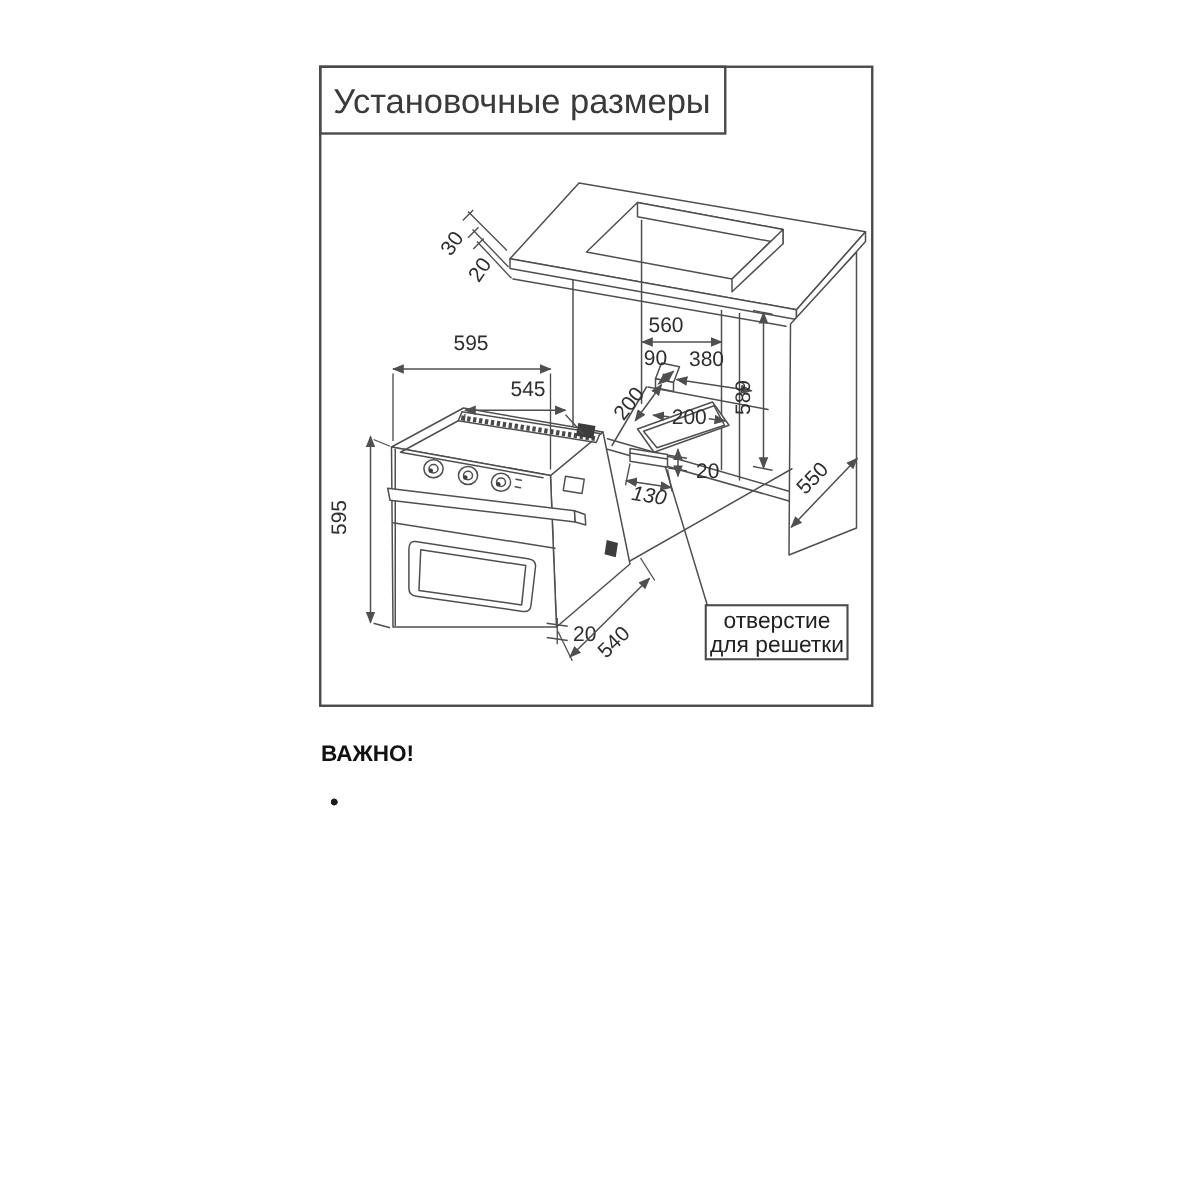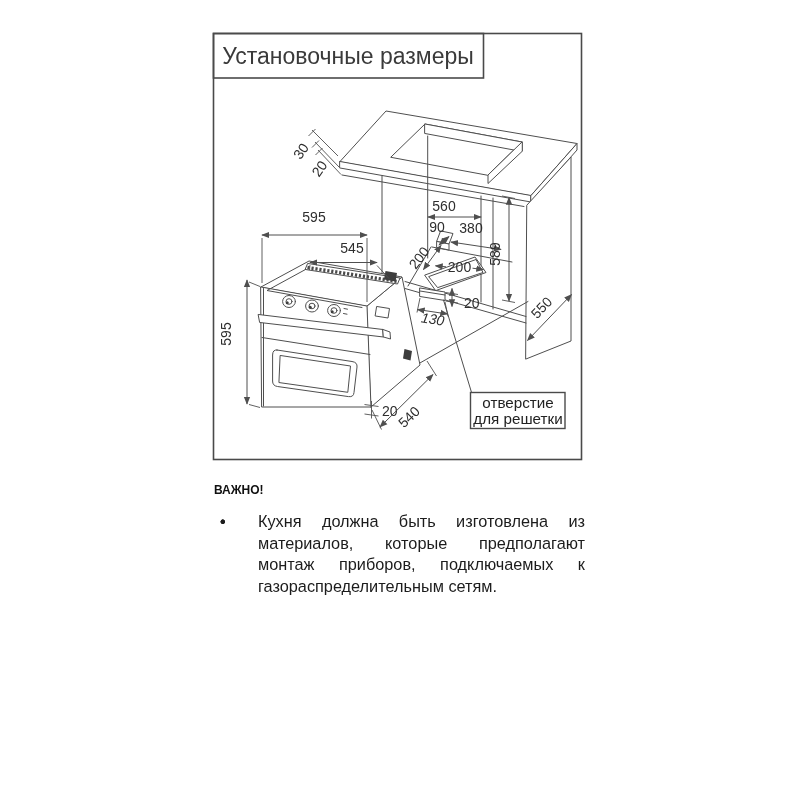--- a/index.html
+++ b/index.html
@@ -1,30 +1,30 @@
 <!DOCTYPE html>
 <html><head>
 <meta charset="utf-8">
 <style>
   html,body{margin:0;padding:0;background:#fff;}
   .page{position:relative;width:800px;height:604px;background:#fff;overflow:hidden;
-        font-family:"Liberation Sans",sans-serif;}
+        font-family:"Liberation Sans",sans-serif;margin-top:11px;}
   svg{position:absolute;left:0;top:0;}
   svg text{font-family:"Liberation Sans",sans-serif;fill:#2e2e2e;}
   .ln{fill:none;stroke:#4f4f4f;stroke-width:1;stroke-linecap:round;stroke-linejoin:round;}
   .wf{fill:#ffffff;}
   .df{fill:#3d3d3d;stroke:none;}
   .dim{fill:none;stroke:#4f4f4f;stroke-width:1;marker-start:url(#ar);marker-end:url(#ar);}
   .dim1{fill:none;stroke:#4f4f4f;stroke-width:1;marker-end:url(#ar);}
   .ext{fill:none;stroke:#4f4f4f;stroke-width:0.9;}
   .frame{fill:none;stroke:#4a4a4a;stroke-width:1.6;}
   .ttl{font-size:23px;fill:#3a3a3a;}
   .dt{font-size:14px;}
   .notes{position:absolute;left:214px;top:483px;width:371px;color:#1c1c1c;}
-  .notes h2{margin:0 0 13px 0;font-size:12px;font-weight:bold;color:#111;}
+  .notes h2{margin:0 0 13px 0;font-size:15px;font-weight:bold;color:#111;}
   .notes ul{list-style:none;margin:0;padding:0;}
   .notes li{position:relative;padding-left:44px;margin-bottom:14px;
             font-size:16.3px;line-height:21.6px;text-align:justify;
             -moz-text-align-last:left;text-align-last:left;}
   .notes .dot{position:absolute;left:6px;top:0;font-size:16px;}
   .callout-text{font-size:15.2px;fill:#222;}
 </style>
 </head>
 <body>
 
@@ -205,18 +205,17 @@
   <h2>ВАЖНО!</h2>
   <ul>
     <li>
       <span class="dot">•</span>
     </li>
     <li>
       <span class="dot">•</span>
     </li>
     <li>
       <span class="dot">•</span>
-      <span>Кухня должна быть изготовлена из материалов, которые предполагают монтаж приборов, подключаемых к газораспределительным сетям.</span>
     </li>
   </ul>
 </div>
 
 </div>
 
 </body></html>

